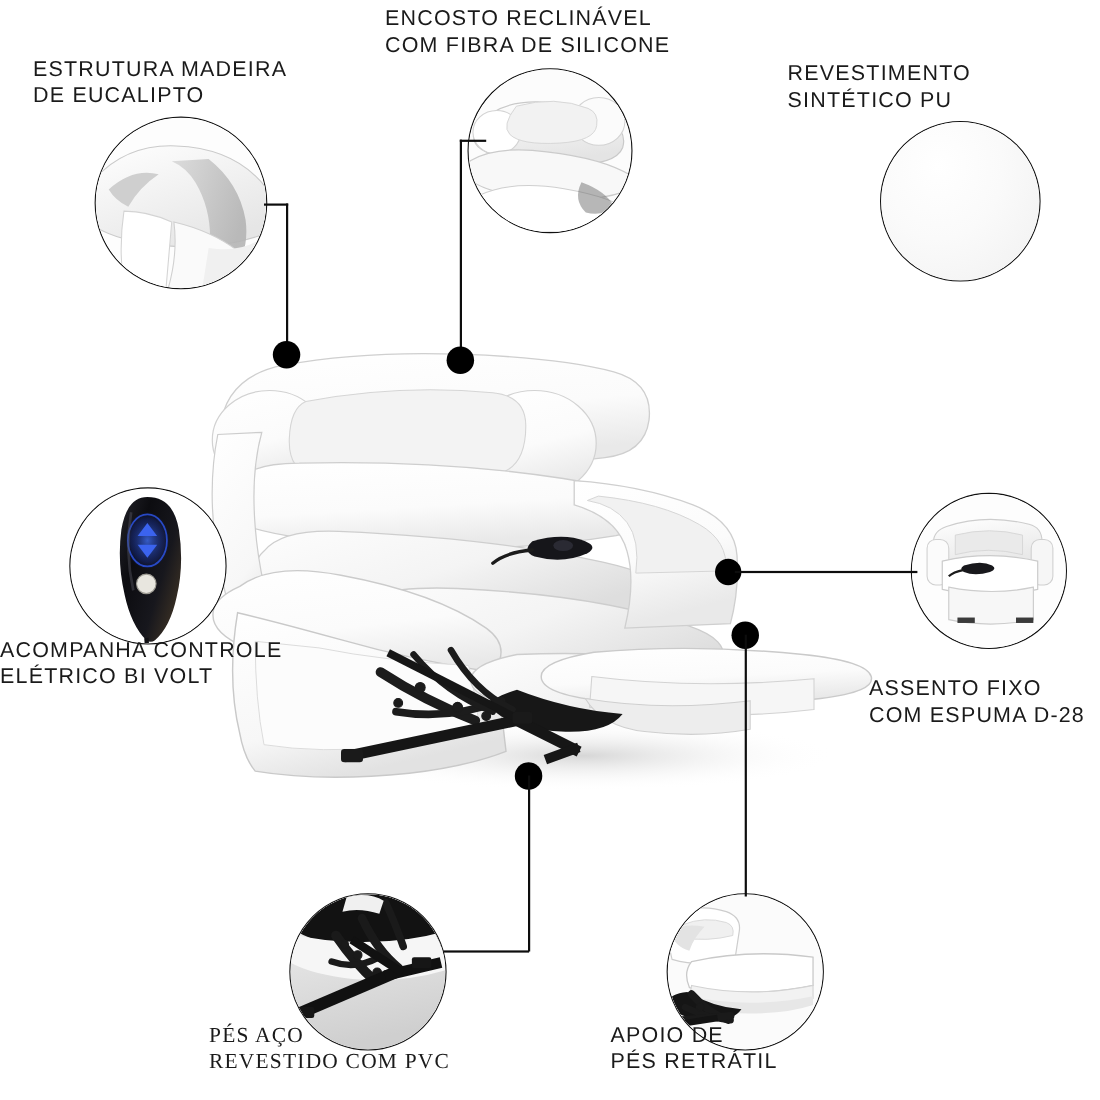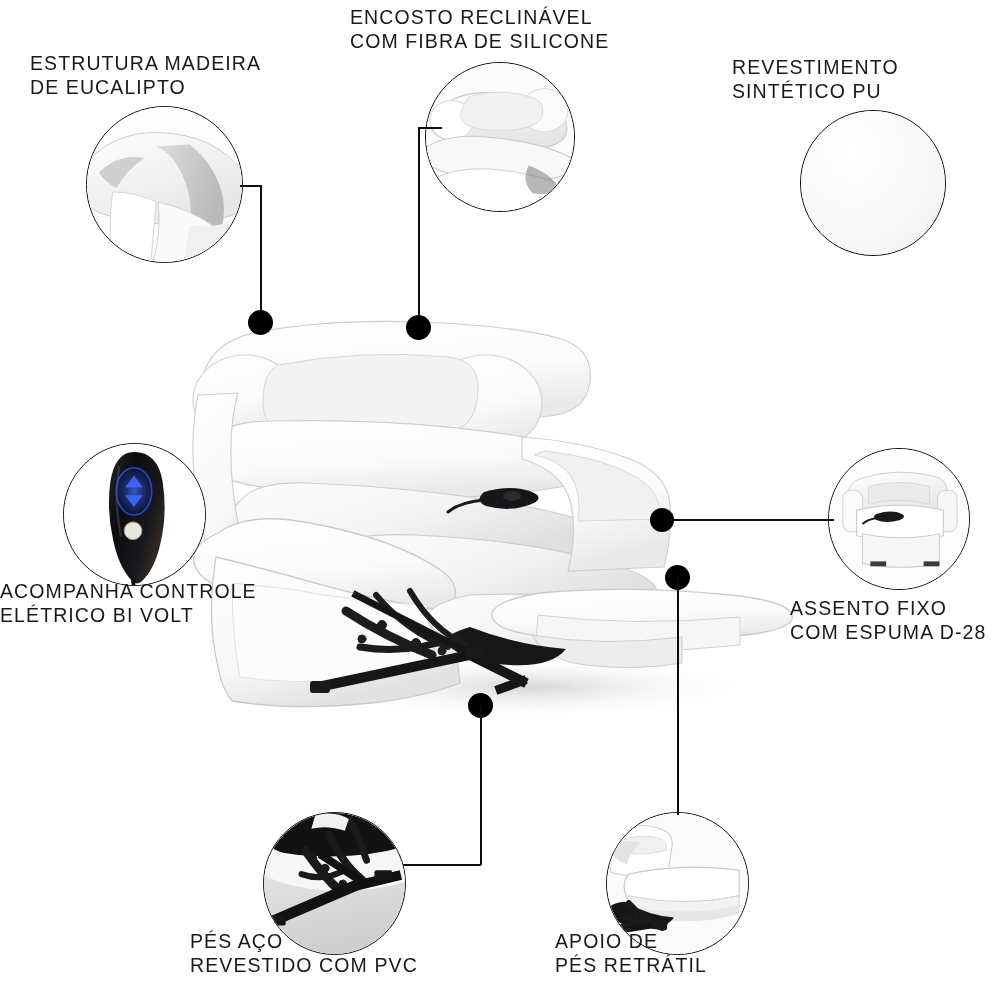--- a/index.html
+++ b/index.html
@@ -229,21 +229,21 @@
         <path d="M10 116 q30-14 78-6 q46 8 62 22 l0 18 l-150 0z" fill="#ffffff" stroke="#cfcfcf" stroke-width="1"></path>
         <path d="M104 104 q22 8 30 22 q-10 10-26 6 q-12-12-4-28z" fill="#6f6f6f" opacity="0.5"></path>
       </svg>
       </div>
     </div>
   </div>
   <div class="line h" style="left:418px; top:127px; width:24px;"></div>
   <div class="line v" style="left:418px; top:127px; height:198px;"></div>
   <div class="dot" style="left:406px; top:315px; width:25px; height:25px;"></div>
 
-  <div class="label" style="left:732px; top:56px; width:240px;">REVESTIMENTO
+  <div class="label" style="left:716px; top:56px; width:240px;">REVESTIMENTO
 SINTÉTICO PU</div>
 
   <div class="thumb" style="left:800px; top:110px; width:146px; height:146px;">
     <div class="inner">
       <div class="swatch-fill"></div>
     </div>
   </div>
 
   <div class="thumb" style="left:63px; top:443px; width:143px; height:143px;">
     <div class="inner">
@@ -309,21 +309,21 @@
 
         <rect x="42" y="114" width="16" height="5" fill="#3b3b3b"></rect>
         <rect x="96" y="114" width="16" height="5" fill="#3b3b3b"></rect>
 
         <path d="M48 66 q16-5 26 0 q5 3 -2 6 q-14 4-24 0 q-5-3 0-6z" fill="#18181c"></path>
         <path d="M48 70 q-10 2-14 6" stroke="#1b1b1b" stroke-width="2" fill="none"></path>
       </svg>
       </div>
     </div>
   </div>
-  <div class="label" style="left:790px; top:597px; width:210px;">ASSENTO FIXO
+  <div class="label" style="left:790px; top:615px; width:210px;">ASSENTO FIXO
 COM ESPUMA D-28</div>
   <div class="dot" style="left:650px; top:508px; width:24px; height:24px;"></div>
   <div class="line h" style="left:668px; top:519px; width:166px;"></div>
 
   <div class="thumb" style="left:263px; top:812px; width:143px; height:143px;">
     <div class="inner">
       <div class="art">
       <svg viewBox="0 0 143 143">
         <defs>
           <linearGradient id="flr" x1="0" y1="0" x2="0.2" y2="1">
@@ -353,21 +353,21 @@
           <path d="M60 44 L100 70" stroke-width="8"></path>
         </g>
         <rect x="4" y="104" width="18" height="10" rx="2" fill="#161616"></rect>
         <rect x="112" y="58" width="18" height="10" rx="2" fill="#161616"></rect>
 
         <path d="M52 2 q22-4 34 4 l-4 12 q-18-6-34-2z" fill="#f0f0f0"></path>
       </svg>
       </div>
     </div>
   </div>
-  <div class="label" style="left:190px; top:930px; width:290px;">PÉS AÇO
+  <div class="label" style="left:190px; top:930px; width:290px;font-family:Liberation Serif, serif;">PÉS AÇO
 REVESTIDO COM PVC</div>
   <div class="dot" style="left:468px; top:693px; width:25px; height:25px;"></div>
   <div class="line v" style="left:480px; top:705px; height:160px;"></div>
   <div class="line h" style="left:403px; top:864px; width:78px;"></div>
 
   <div class="thumb" style="left:606px; top:812px; width:143px; height:143px;">
     <div class="inner">
       <div class="art">
       <svg viewBox="0 0 143 143">
         <rect width="143" height="143" fill="#fbfbfb"></rect>

